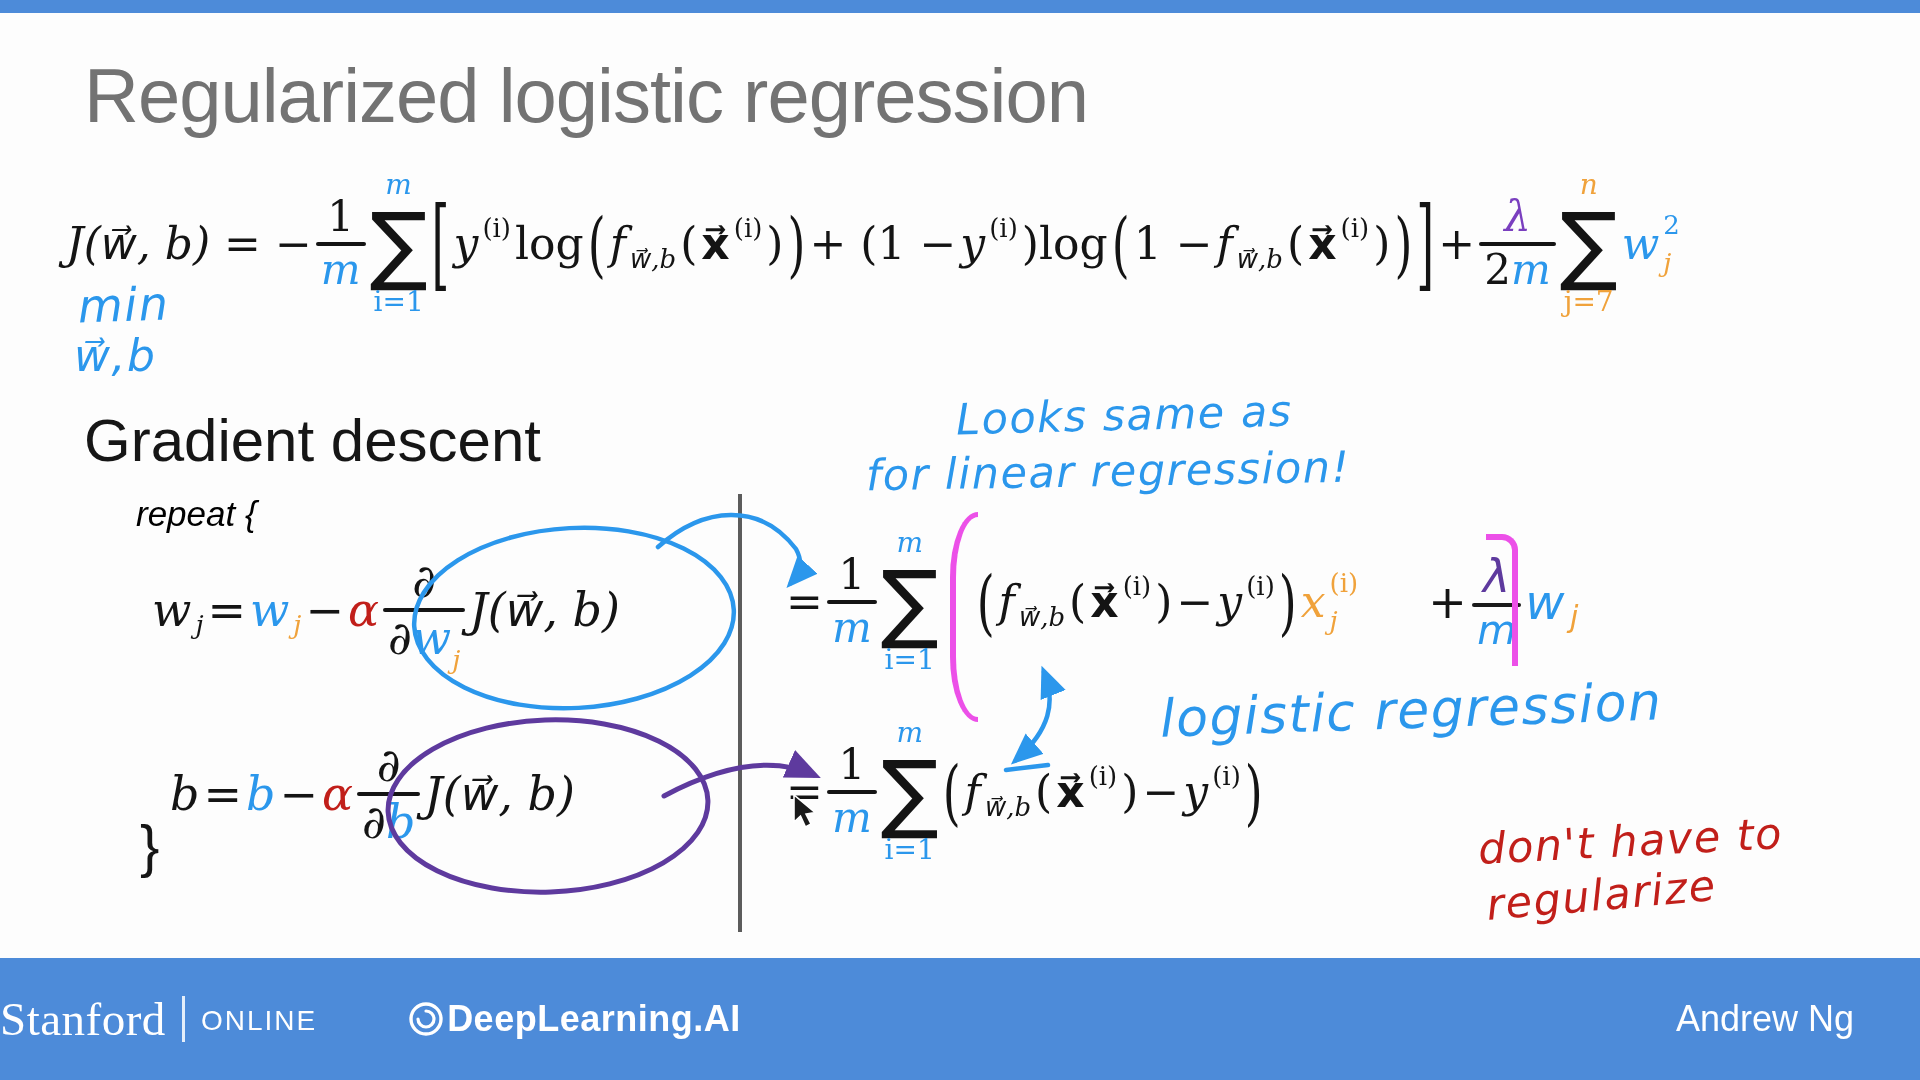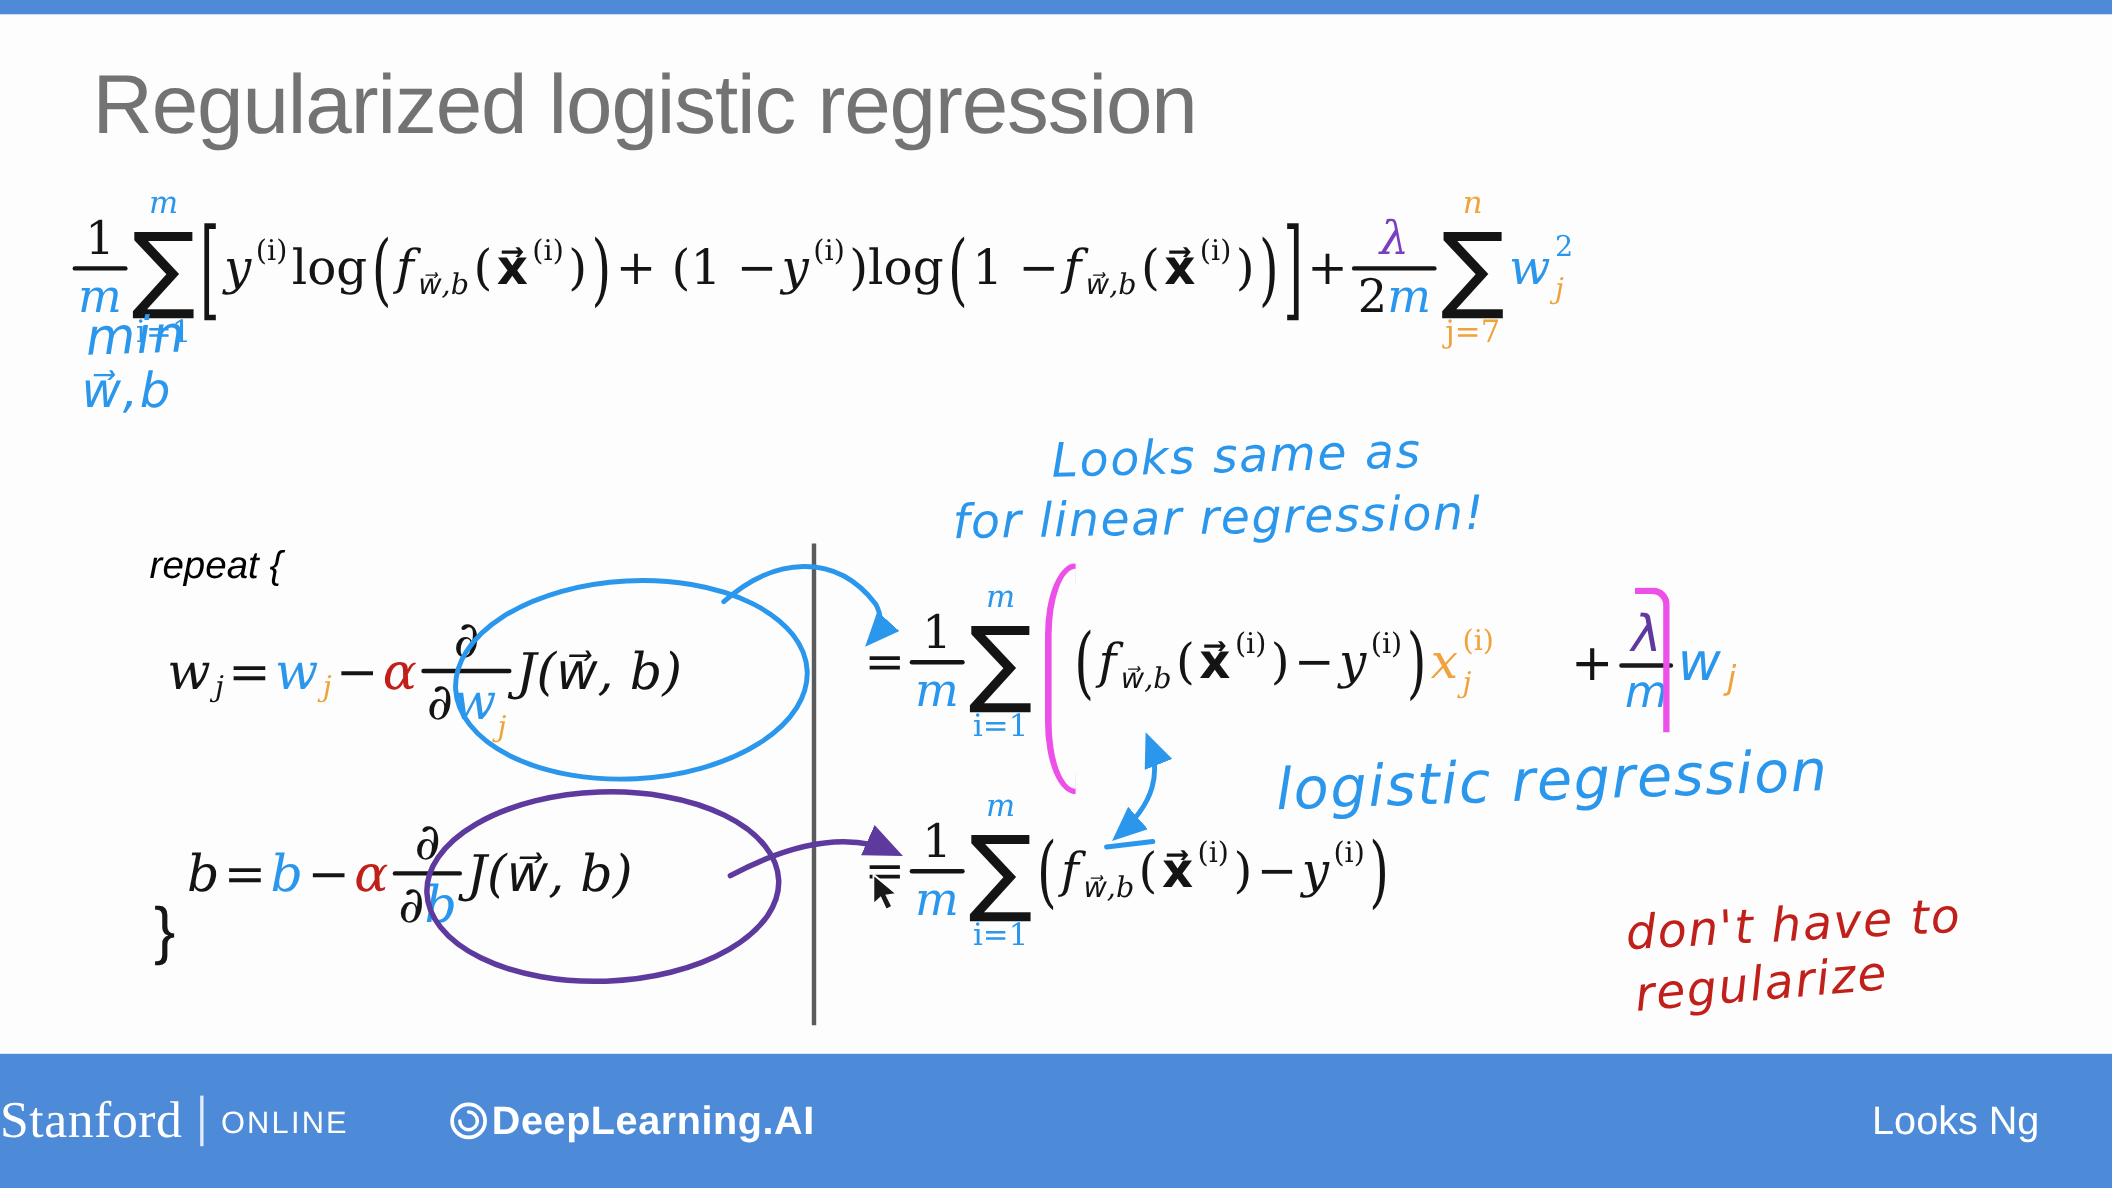--- a/index.html
+++ b/index.html
@@ -102,20 +102,21 @@
 </head>
 <body>
 
 <div class="slide">
 
   <div class="topbar"></div>
 
   <div class="title">Regularized logistic regression</div>
 
   <div class="eq eq-cost">
+    <span>J(w⃗, b) = −</span>
     <span class="frac">
       <span class="num up">1</span>
       <span class="bar"></span>
       <span class="den c-blue">m</span>
     </span>
     <span class="sum">
       <span class="lim c-blue">m</span>
       <span class="sig">∑</span>
       <span class="lim c-blue up">i=1</span>
     </span>
@@ -159,20 +160,21 @@
     <span class="c-blue">w</span>
     <span class="stack">
       <span class="c-blue up">2</span>
       <span class="c-orange">j</span>
     </span>
   </div>
 
   <div class="hw hw-min1">min</div>
   <div class="hw hw-min2">w⃗,b</div>
 
+  <div class="gd-heading">Gradient descent</div>
   <div class="repeat-label">repeat {</div>
 
   <div class="eq eq-w">
     <span>w</span>
     <span class="sub">j</span>
     <span class="up">=</span>
     <span class="c-blue">w</span>
     <span class="sub c-orange">j</span>
     <span class="up">−</span>
     <span class="c-red">α</span>
@@ -303,16 +305,16 @@
     <span class="f-stanford">Stanford</span>
     <span class="f-div"></span>
     <span class="f-online">ONLINE</span>
     <span class="f-logo">
       <svg width="42" height="42" viewBox="0 0 42 42">
         <circle cx="21" cy="21" r="15" fill="none" stroke="#ffffff" stroke-width="3.4"></circle>
         <path d="M 21 13 A 8 8 0 1 1 13 21" fill="none" stroke="#ffffff" stroke-width="3.2" stroke-linecap="round"></path>
       </svg>
     </span>
     <span class="f-dl">DeepLearning.AI</span>
-    <span class="f-ng">Looks Ng</span>
+    <span class="f-ng">Andrew Ng</span>
   </div>
 
 </div>
 
 </body></html>

